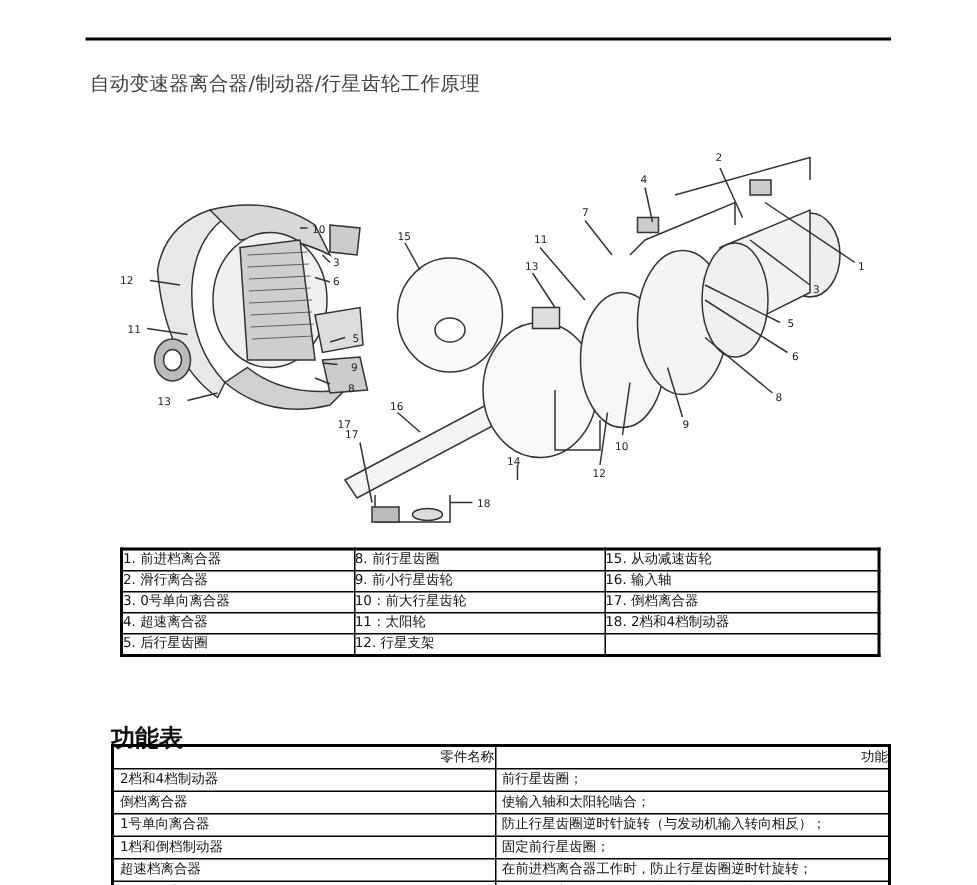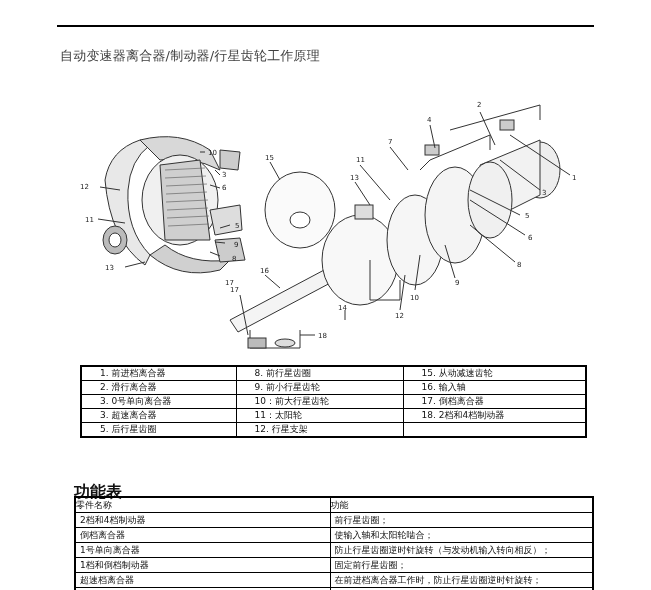--- a/index.html
+++ b/index.html
@@ -5,29 +5,29 @@
   html, body { margin: 0; padding: 0; background: #ffffff; }
   body { width: 651px; height: 590px; position: relative; overflow: hidden;
          font-family: "DejaVu Sans", "Liberation Sans", sans-serif; color: #111; }
   .top-rule { position: absolute; left: 57px; top: 25px; width: 421px; height: 2px; background: #000; }
   .page-title { position: absolute; left: 60px; top: 47px; font-size: 13px; color: #404040; letter-spacing: 0.2px; }
 
   .diagram { position: absolute; left: 70px; top: 90px; width: 520px; height: 260px; }
 
   table.parts { position: absolute; left: 80px; top: 365px; width: 505px;
                 border-collapse: collapse; font-size: 9px; table-layout: fixed; }
-  table.parts td { border: 1px solid #000; height: 13px; padding: 0 0 0 18px; line-height: 13px; white-space: nowrap; overflow: hidden; }
+  table.parts td { border: 1px solid #000; height: 13px; padding: 0 0 0 0; line-height: 13px; white-space: nowrap; overflow: hidden; }
   table.parts { border: 2px solid #000; }
 
   .section-title { position: absolute; left: 74px; top: 482px; font-size: 16px; font-weight: bold; }
 
   table.func { position: absolute; left: 74px; top: 496px; width: 518px;
                border-collapse: collapse; font-size: 9px; table-layout: fixed; border: 2px solid #000; }
   table.func td, table.func th { border: 1px solid #000; height: 14px; padding: 0 0 0 4px; line-height: 14px; white-space: nowrap; overflow: hidden; font-weight: normal; }
-  table.func th { text-align: left; padding: 0; }
+  table.func th { text-align: right; padding: 0; }
   svg text { font-family: "DejaVu Sans", "Liberation Sans", sans-serif; font-size: 7px; fill: #222; }
 </style>
 </head>
 <body>
 
 <div class="top-rule" style="left:57px;width:537px;"></div>
 <div class="page-title">自动变速器离合器/制动器/行星齿轮工作原理</div>
 
 <svg class="diagram" viewBox="0 0 520 260" xmlns="http://www.w3.org/2000/svg">
   <g stroke="#333" fill="none" stroke-width="1">
@@ -158,21 +158,21 @@
       <td>2. 滑行离合器</td>
       <td>9. 前小行星齿轮</td>
       <td>16. 输入轴</td>
     </tr>
     <tr>
       <td>3. 0号单向离合器</td>
       <td>10：前大行星齿轮</td>
       <td>17. 倒档离合器</td>
     </tr>
     <tr>
-      <td>3. 超速离合器</td>
+      <td>4. 超速离合器</td>
       <td>11：太阳轮</td>
       <td>18.   2档和4档制动器</td>
     </tr>
     <tr>
       <td>5. 后行星齿圈</td>
       <td>12. 行星支架</td>
       <td></td>
     </tr>
   </tbody>
 </table>

